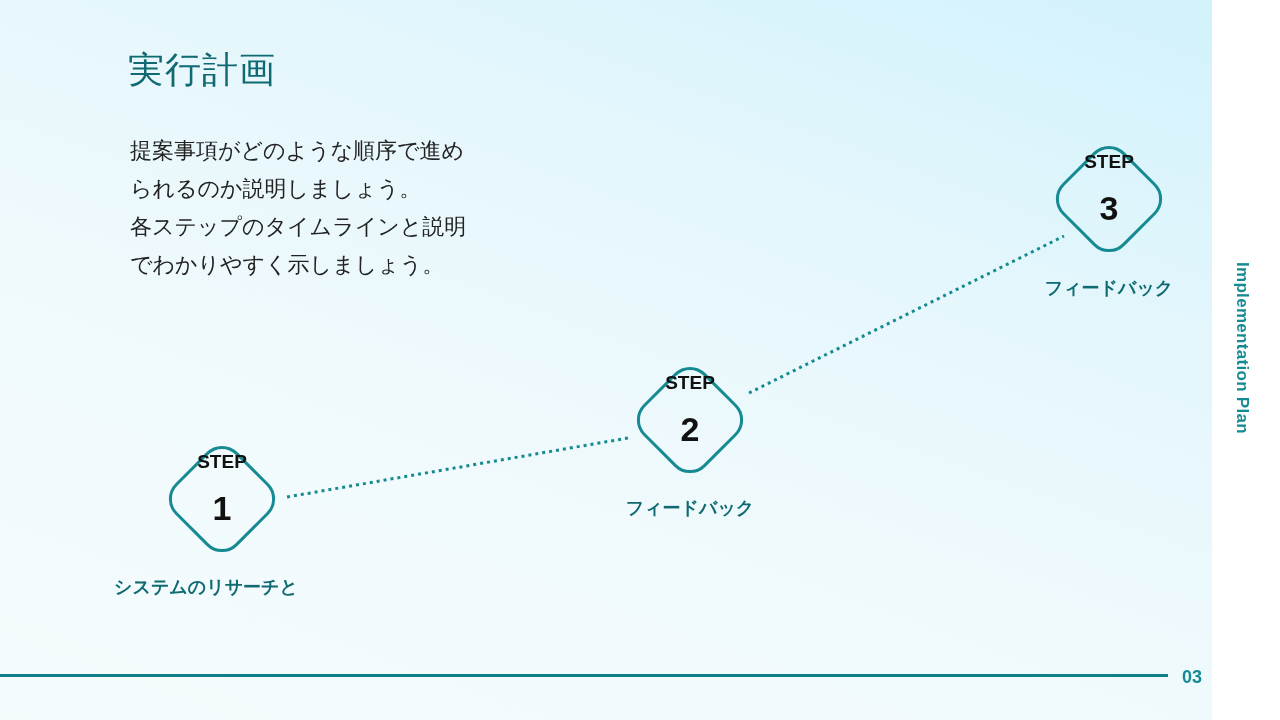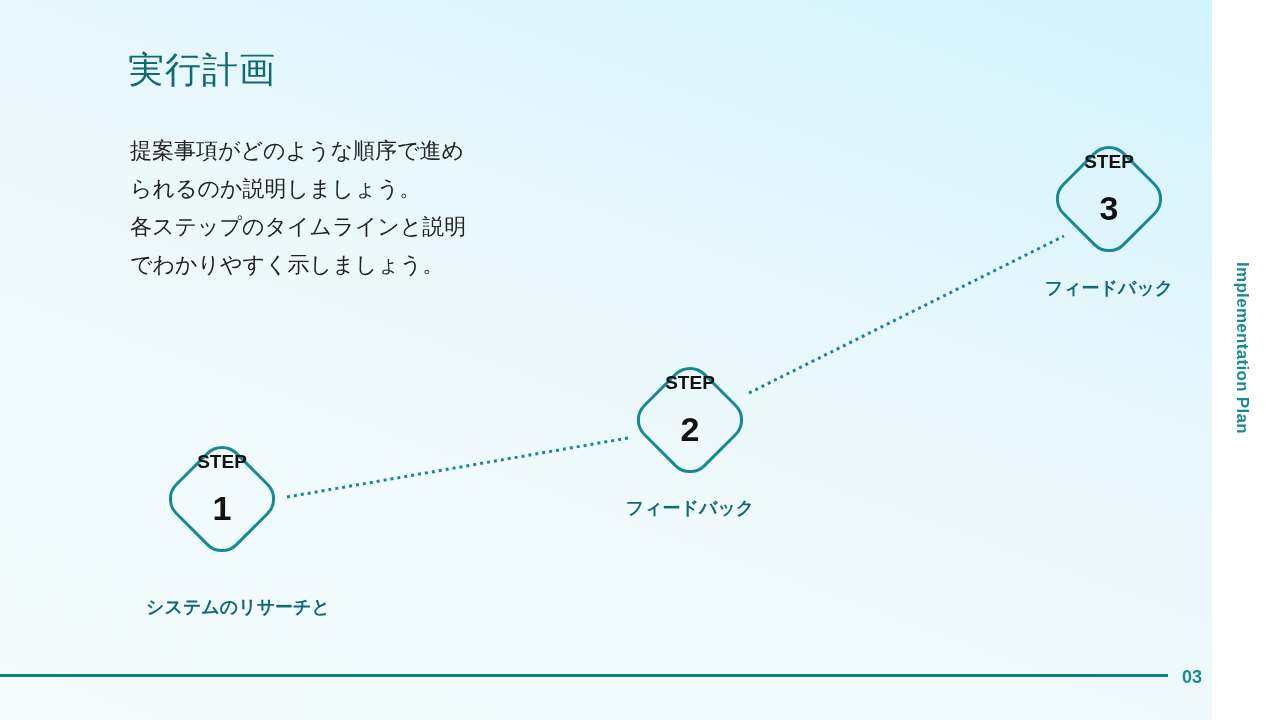--- a/index.html
+++ b/index.html
@@ -76,21 +76,21 @@
   <svg class="connectors" viewBox="0 0 1212 720">
     <line x1="287" y1="497" x2="628" y2="438" stroke="#158a92" stroke-width="3" stroke-dasharray="3 4"></line>
     <line x1="749" y1="393" x2="1064" y2="236" stroke="#158a92" stroke-width="3" stroke-dasharray="3 4"></line>
   </svg>
 
   <div class="step" style="left:158px; top:435px;">
     <div class="diamond"></div>
     <div class="label-step">STEP</div>
     <div class="label-num">1</div>
   </div>
-  <div class="caption" style="left:118px; top:573px;margin-top:20px;">
+  <div class="caption" style="left:86px; top:573px;">
     <span>システムのリサーチと</span>
   </div>
 
   <div class="step" style="left:626px; top:356px;">
     <div class="diamond"></div>
     <div class="label-step">STEP</div>
     <div class="label-num">2</div>
   </div>
   <div class="caption" style="left:570px; top:494px;">
     <span>フィードバック</span>

